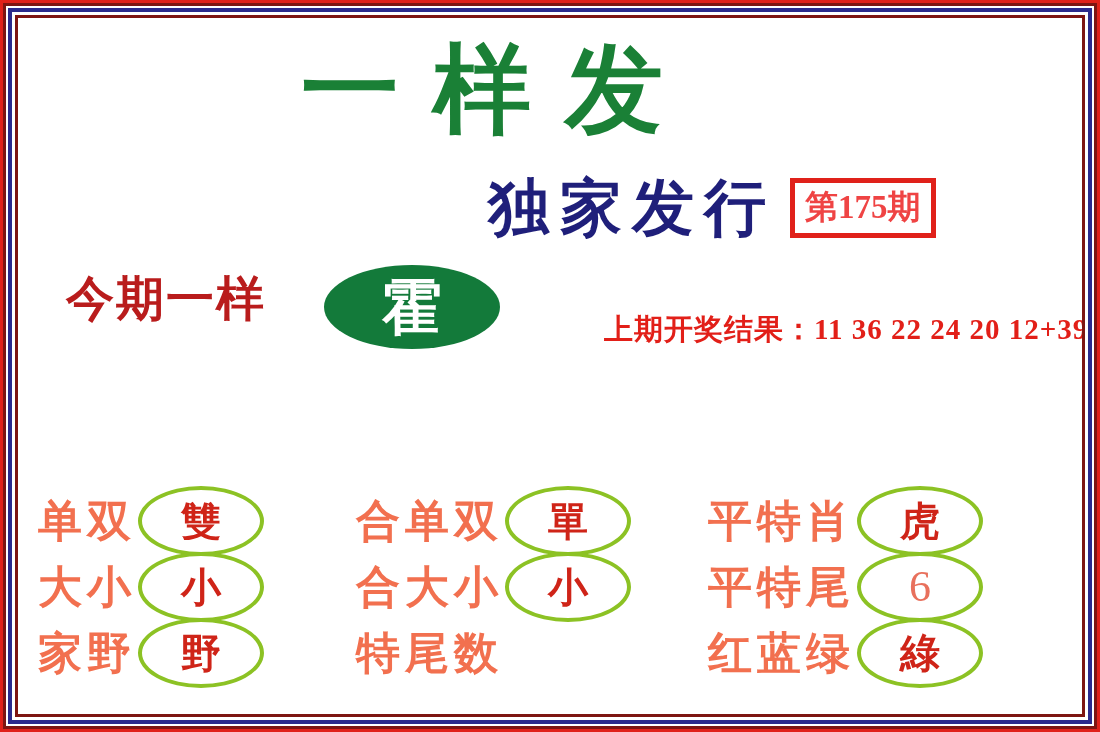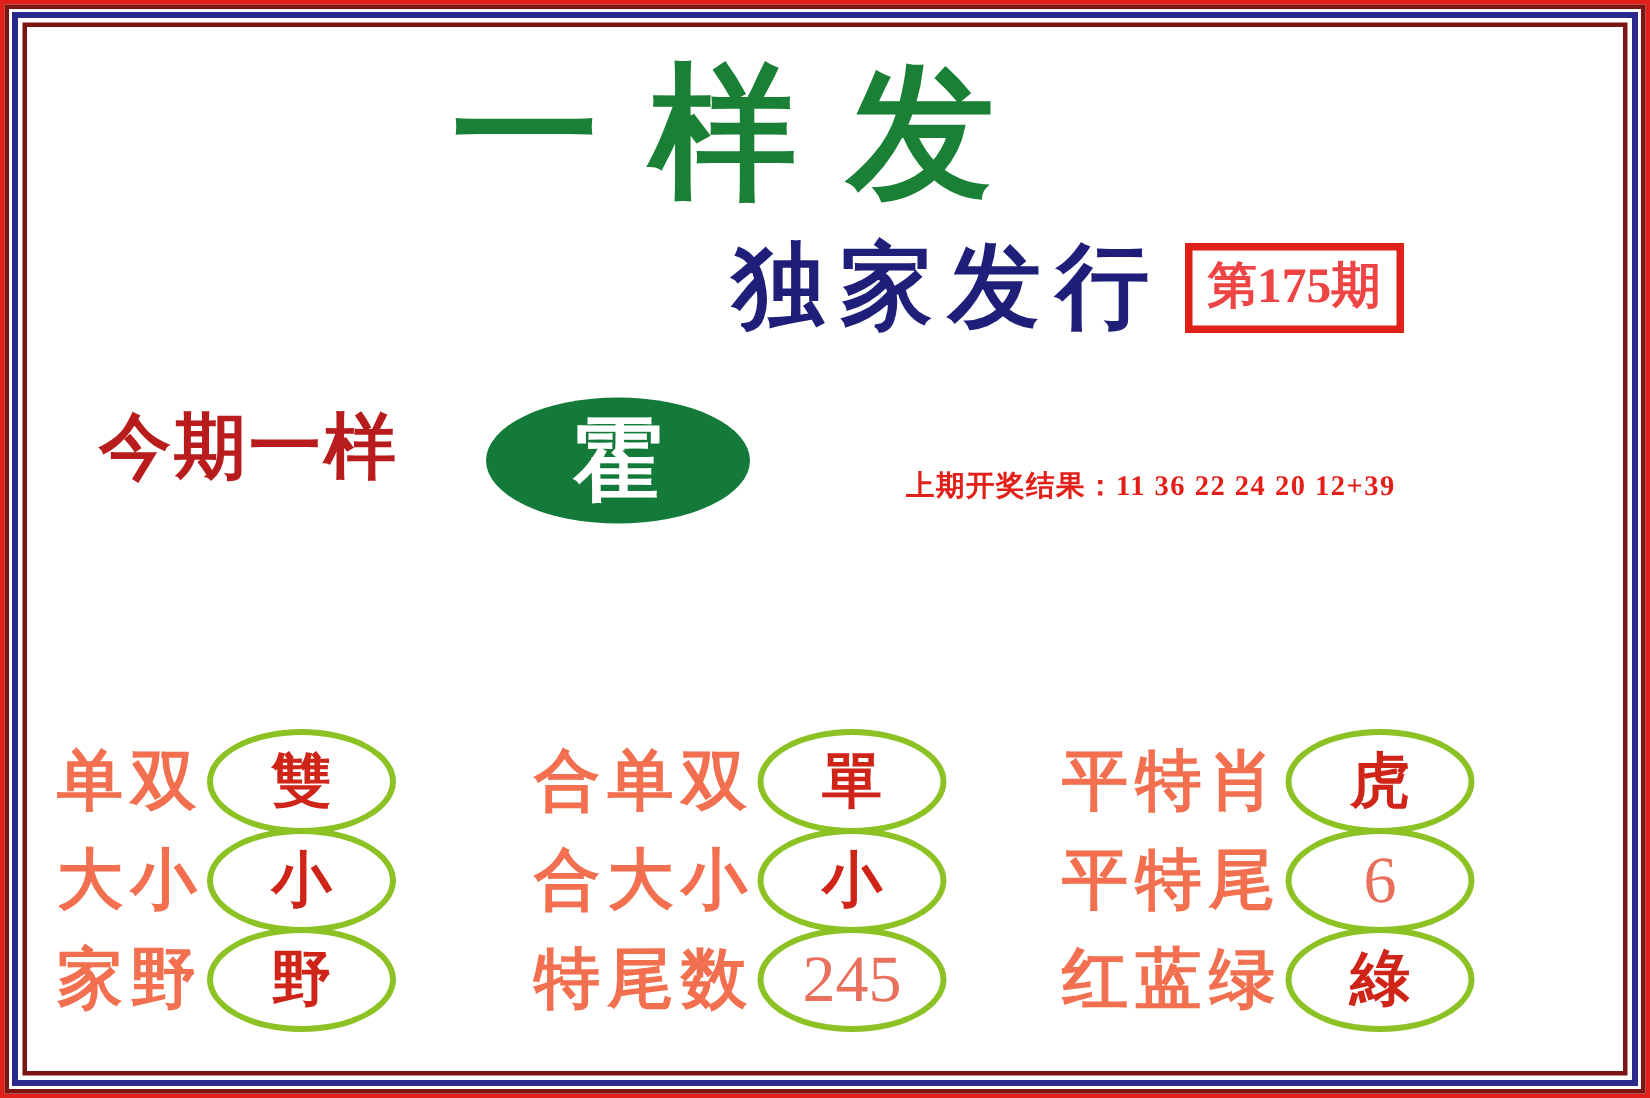--- a/index.html
+++ b/index.html
@@ -53,22 +53,22 @@
     position:absolute; left:283px; top:22px;
     font-family:"DejaVu Sans", sans-serif;
     font-weight:bold;
     font-size:98px;
     line-height:1;
     color:#1a8036;
     letter-spacing:34px;
     white-space:nowrap;
   }
   .subtitle-row{
-    position:absolute; left:470px; top:142px;
-    display:flex; align-items:flex-end;
+    position:absolute; left:470px; top:159px;
+    display:flex; align-items:center;
   }
   .subtitle{
     font-family:"DejaVu Sans", sans-serif;
     font-weight:bold;
     font-size:62px;
     line-height:1;
     color:#1f1f7a;
     letter-spacing:10px;
     white-space:nowrap;
   }
@@ -113,21 +113,21 @@
     font-size:60px;
     line-height:1;
     color:#ffffff;
   }
 
   
   .last-result{
     position:absolute; left:586px; top:297px;
     font-family:"Liberation Serif", serif;
     font-weight:bold;
-    font-size:19px;
+    font-size:29px;
     line-height:1;
     color:#e21f18;
     white-space:nowrap;
     letter-spacing:1px;
   }
 
   
   .grid{
     position:absolute; left:0px; top:440px;
     width:898px; height:230px;
@@ -238,23 +238,20 @@
         </span>
       </div>
       <div class="grow r2">
         <span class="glabel">合大小</span>
         <span class="goval">
           <span class="gvalue">小</span>
         </span>
       </div>
       <div class="grow r3">
         <span class="glabel">特尾数</span>
-        <span class="goval">
-          <span class="gvalue num">245</span>
-        </span>
       </div>
     </div>
 
     <div class="gcol c3">
       <div class="grow r1">
         <span class="glabel">平特肖</span>
         <span class="goval">
           <span class="gvalue">虎</span>
         </span>
       </div>

